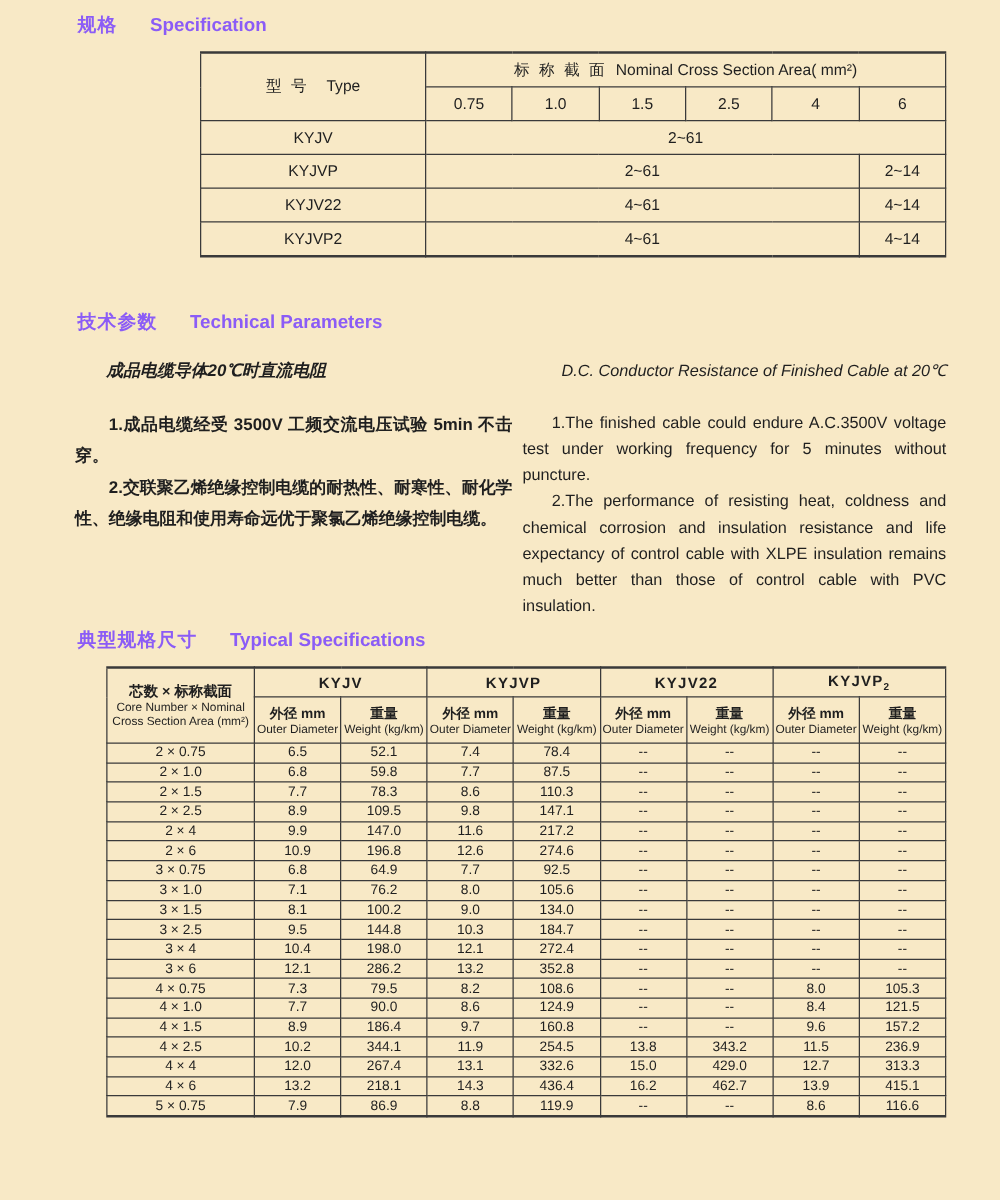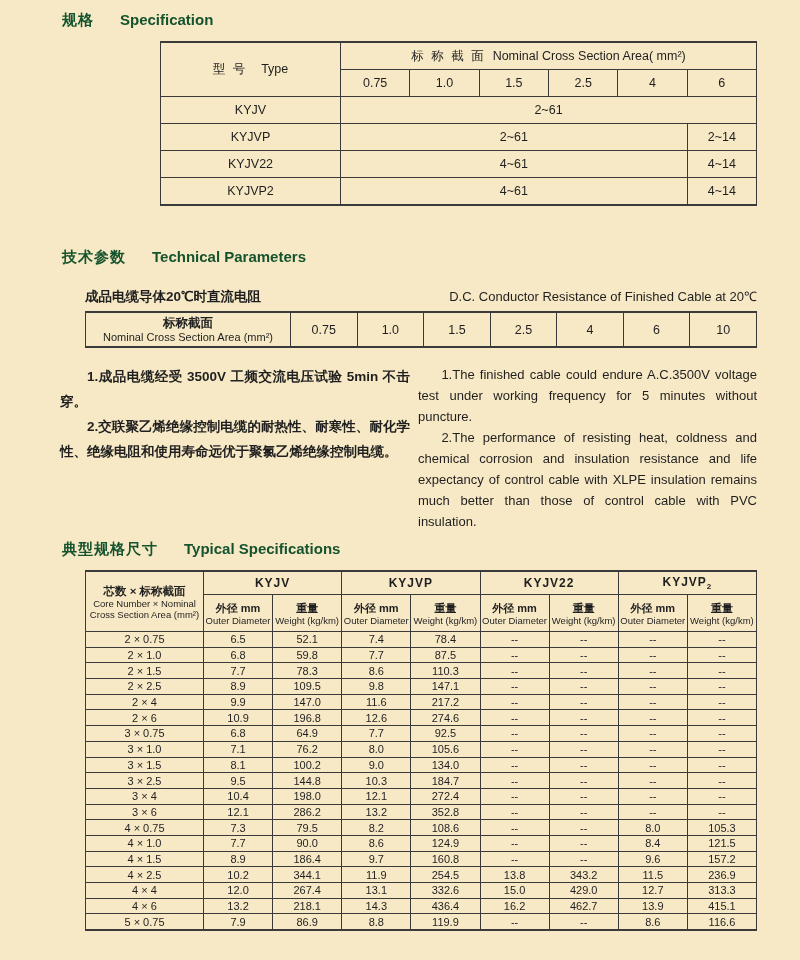--- a/index.html
+++ b/index.html
@@ -3,38 +3,38 @@
 <meta charset="utf-8">
 <style>
   html,body{margin:0;padding:0;}
   body{
     width:800px;height:960px;overflow:hidden;
     background:#f8e9c6;color:#1f1f1f;
     font-family:"Liberation Sans", sans-serif;
     position:relative;
   }
   .sec-title{
-    margin:0 0 0 62px;font-size:15px;font-weight:bold;color:#14532d;
+    margin:0 0 0 62px;font-size:15px;font-weight:bold;color:#8b5cf6;
     display:flex;align-items:baseline;
   }
   .sec-title .zh{margin-right:26px;letter-spacing:1px;}
   .t1{padding-top:11px;}
   table{border-collapse:collapse;table-layout:fixed;}
   td,th{border:1px solid #3a3a3a;text-align:center;vertical-align:middle;padding:0;font-weight:normal;}
   table{border-top:2px solid #3a3a3a;border-bottom:2px solid #3a3a3a;}
 
   
   .spec-table{margin:11px 0 0 160px;width:597px;}
   .spec-table td,.spec-table th{font-size:12.5px;height:26px;}
   .spec-table .zh-b{font-weight:normal;letter-spacing:2px;}
   .spec-table .en{letter-spacing:0;}
 
   
   .tech-sub{
-    margin:20px 43px 0 85px;display:flex;justify-content:space-between;align-items:baseline;
+    margin:20px 43px 0 85px;display:flex;justify-content:space-between;align-items:baseline;font-style:italic;
   }
   .tech-sub .zh{font-size:13.5px;font-weight:bold;}
   .tech-sub .en{font-size:13px;}
   .tech-table{margin:5px 0 0 85px;width:672px;}
   .tech-table td{font-size:12.5px;height:33px;}
   .tech-table .lbl .zh{display:block;font-weight:bold;font-size:12.5px;line-height:15px;}
   .tech-table .lbl .en{display:block;font-size:11px;line-height:13px;}
 
   
   .notes{display:flex;margin:16px 43px 0 60px;}
@@ -130,33 +130,20 @@
     <col style="width:205px">
     <col>
       <col>
       <col>
       <col>
       <col>
       <col>
       <col>
   </colgroup>
   <tbody>
-    <tr id="tech-row1">
-      <td class="lbl">
-        <span class="zh">标称截面</span>
-        <span class="en">Nominal Cross Section Area (mm²)</span>
-      </td>
-    <td>0.75</td>
-        <td>1.0</td>
-        <td>1.5</td>
-        <td>2.5</td>
-        <td>4</td>
-        <td>6</td>
-        <td>10</td>
-      </tr>
   </tbody>
 </table>
 
 <div class="notes">
   <div class="notes-zh">
     <p>1.成品电缆经受 3500V 工频交流电压试验 5min 不击穿。</p>
     <p>2.交联聚乙烯绝缘控制电缆的耐热性、耐寒性、耐化学性、绝缘电阻和使用寿命远优于聚氯乙烯绝缘控制电缆。</p>
   </div>
   <div class="notes-en">
     <p>1.The finished cable could endure A.C.3500V voltage test under working frequency for 5 minutes without puncture.</p>

